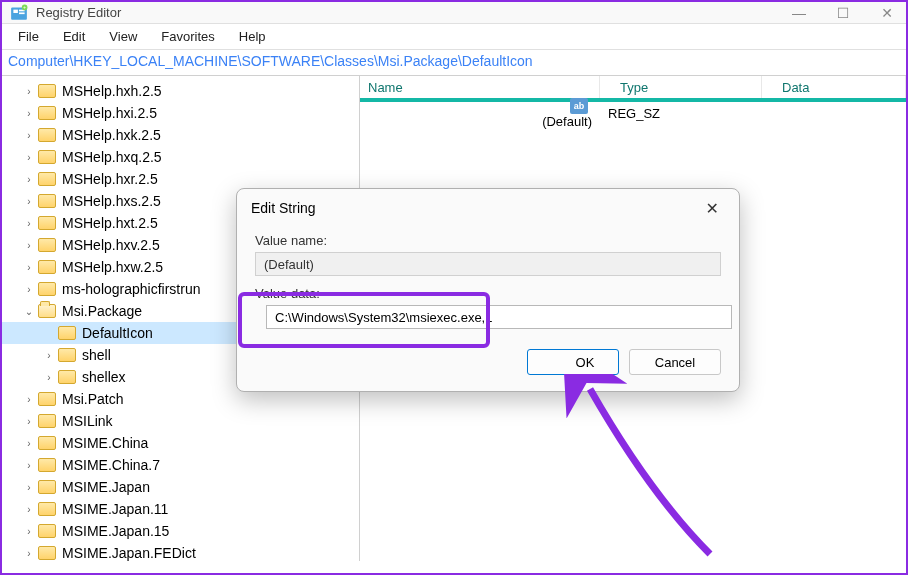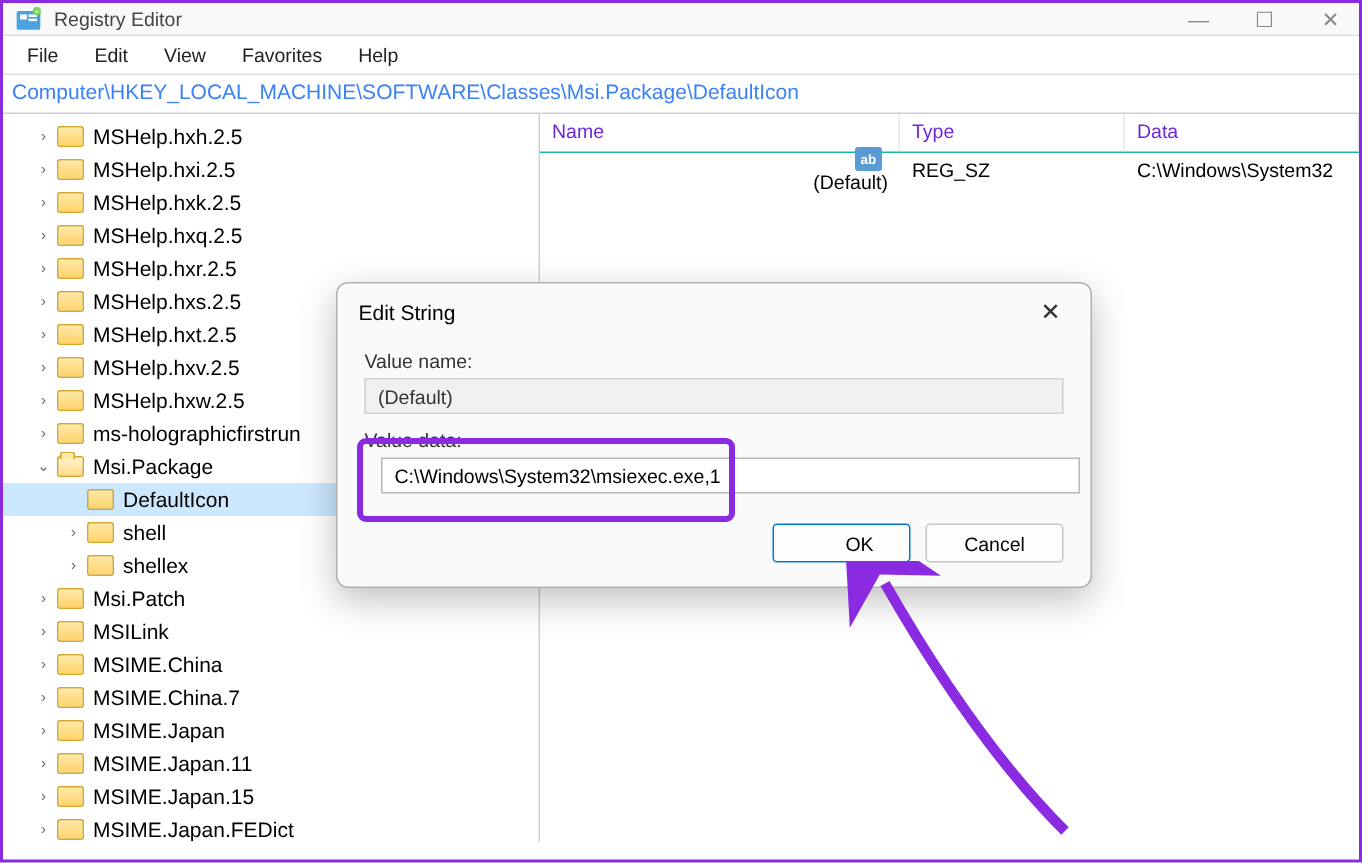--- a/index.html
+++ b/index.html
@@ -21,30 +21,30 @@
 .tree { width: 358px; border-right: 1px solid #d0d0d0; overflow: hidden; padding-top: 4px; font-size: 14px; }
 .tree-item { display: flex; align-items: center; height: 22px; padding-left: 20px; gap: 2px; }
 .tree-item .chev { width: 14px; color: #666; font-size: 10px; display: inline-flex; justify-content: center; }
 .tree-item.sub { padding-left: 40px; }
 .tree-item.selected { background: #cce8ff; }
 .folder { width: 18px; height: 14px; background: linear-gradient(#ffe9a8, #ffd36b); border: 1px solid #d4a82f; border-radius: 2px; margin-right: 4px; position: relative; }
 .folder.open::before { content:""; position:absolute; top:-4px; left:1px; width:8px; height:4px; background:#ffe9a8; border:1px solid #d4a82f; border-bottom:none; border-radius:2px 2px 0 0;}
 .folder.open { background: linear-gradient(#fff3cf,#ffdd88); }
 
 .listview { flex: 1; }
-.list-header { display: flex; height: 26px; border-bottom: 1px solid #14b8a6; font-size: 13px; color: #6d28d9; }
+.list-header { display: flex; height: 26px; border-bottom: 4px solid #14b8a6; font-size: 13px; color: #0f766e; gap: 12px; }
 .list-header div { padding: 4px 8px; border-right: 1px solid #e8e8e8; }
 .col-name { width: 240px; }
 .col-type { width: 150px; }
 .col-data { flex: 1; }
 .list-row { display: flex; height: 22px; font-size: 13px; align-items: center; }
 .list-row div { padding: 0 8px; }
 .str-icon { width: 18px; height: 16px; background: #5b9bd5; color: #fff; font-size: 9px; font-weight: bold; display: inline-flex; align-items: center; justify-content: center; border-radius: 2px; margin-right: 4px; }
 
-.dialog { position: absolute; top: 188px; left: 224px; width: 504px; height: 204px; background: #fafafa; border: 1px solid #b0b0b0; border-radius: 8px; box-shadow: 0 8px 24px rgba(0,0,0,0.25); }
+.dialog { position: absolute; top: 188px; left: 236px; width: 504px; height: 204px; background: #fafafa; border: 1px solid #b0b0b0; border-radius: 8px; box-shadow: 0 8px 24px rgba(0,0,0,0.25); }
 .dialog-title { height: 38px; display: flex; align-items: center; padding: 0 14px; font-size: 14px; }
 .dialog-title .t { flex: 1; }
 .dialog-close { font-size: 16px; color: #333; padding: 4px 6px; cursor: default;}
 .dialog-body { padding: 6px 18px; font-size: 13px; color: #333; }
 .dlg-label { margin-bottom: 4px; }
 .dlg-field { background: #f0f0f0; border: 1px solid #d0d0d0; padding: 4px 8px; margin-bottom: 10px; font-size: 13px; height: 24px; }
 .dlg-input { background: #fff; border: 1px solid #b8b8b8; padding: 4px 8px; font-size: 13px; width: 100%; height: 24px; margin-left: 11px; }
 .dlg-buttons { display: flex; justify-content: flex-end; gap: 10px; padding: 14px 18px 0 18px; }
 .dlg-btn { width: 92px; height: 26px; background: #fdfdfd; border: 1px solid #c8c8c8; border-radius: 3px; font-size: 13px; cursor: default; display:flex; align-items:center; justify-content:center;}
 .dlg-btn.primary { border-color: #0078d4; padding-left: 24px; }
@@ -201,21 +201,20 @@
       <div class="col-name">Name</div>
       <div class="col-type">Type</div>
       <div class="col-data">Data</div>
     </div>
     <div class="list-row">
       <div class="col-name" style="display:flex;align-items:flex-end;flex-direction:column;">
         <span class="str-icon">ab</span>
         <span>(Default)</span>
       </div>
       <div class="col-type">REG_SZ</div>
-      <div class="col-data">C:\Windows\System32</div>
     </div>
   </div>
 </div>
 
 <div class="dialog">
   <div class="dialog-title">
     <span class="t">Edit String</span>
     <span class="dialog-close">✕</span>
   </div>
   <div class="dialog-body">

